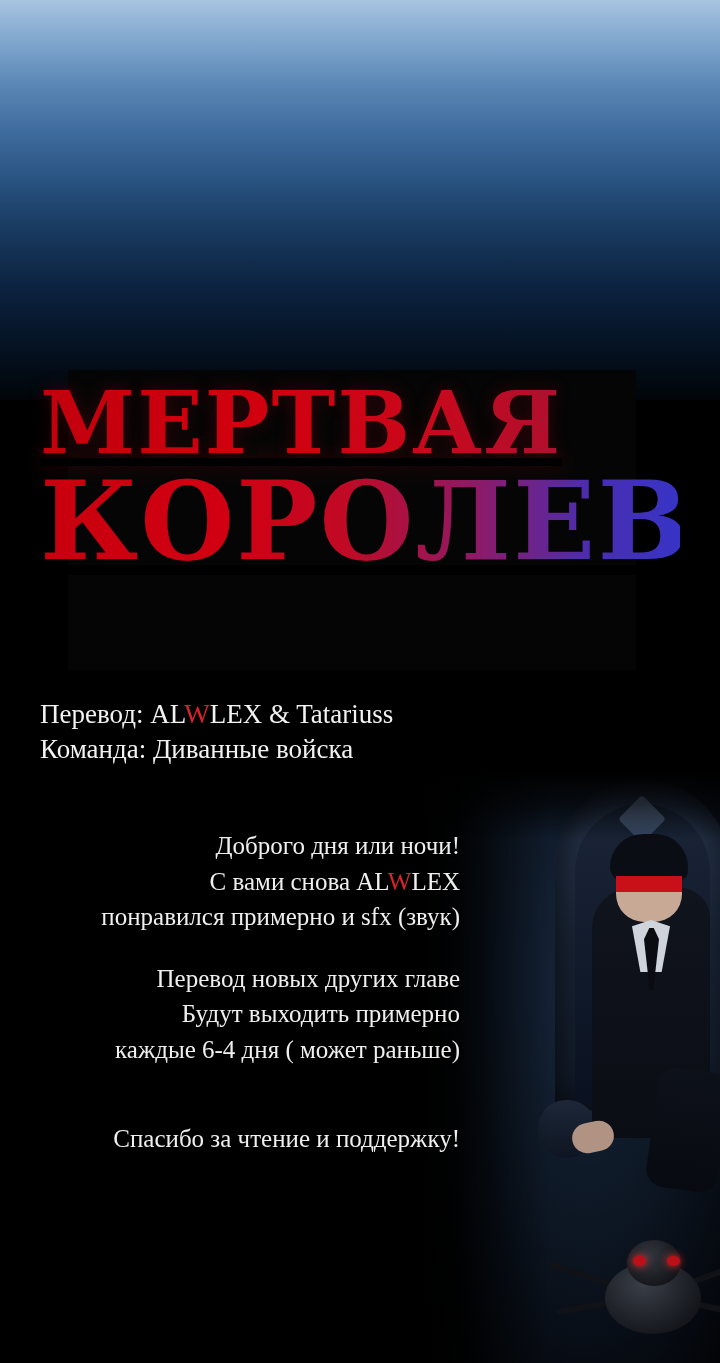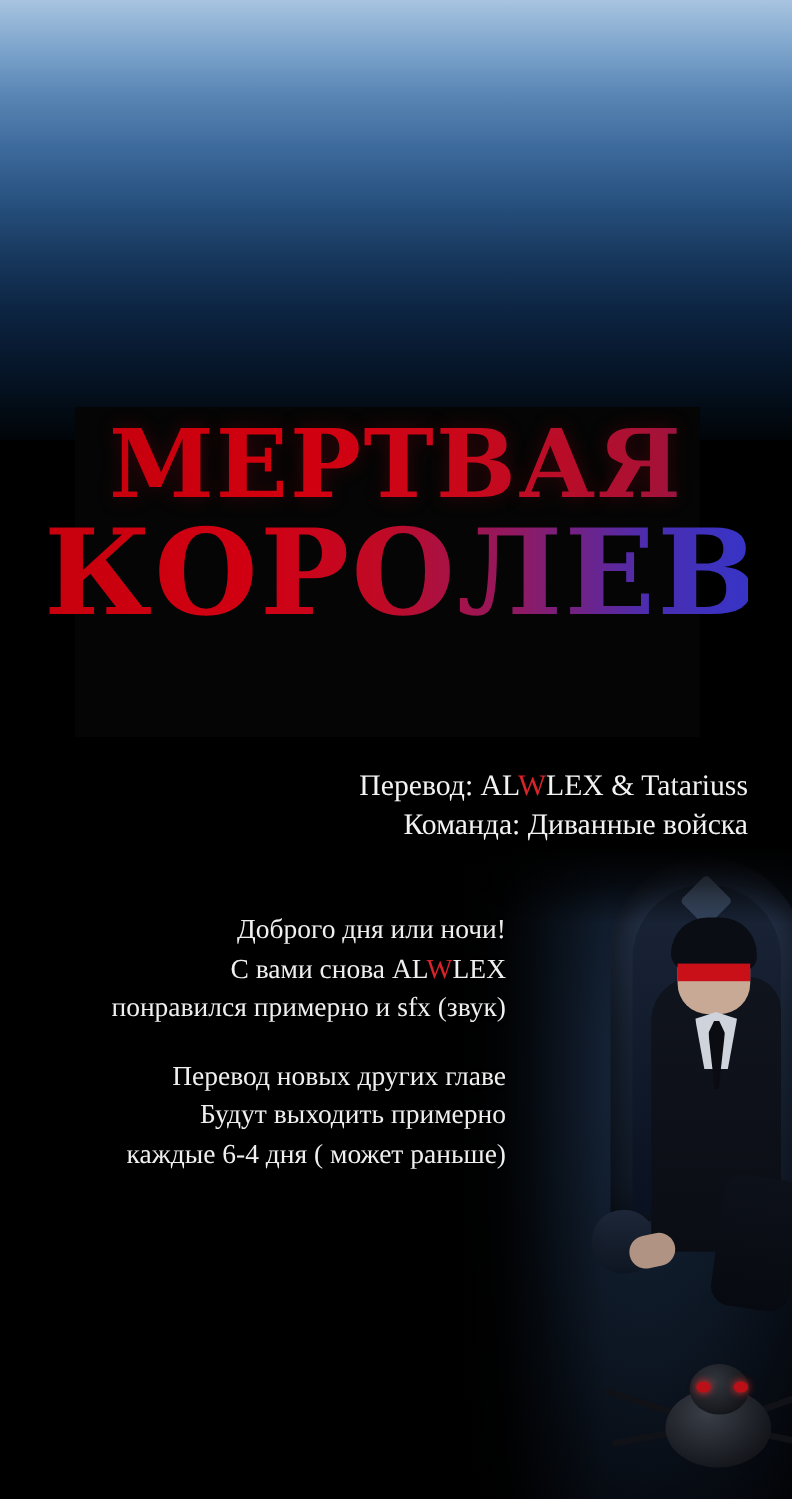--- a/index.html
+++ b/index.html
@@ -228,22 +228,22 @@
     top: 370px;
     width: 568px;
     height: 300px;
     background: #050505;
   }
   .title-wrap {
     position: absolute;
     left: 40px;
     top: 382px;
     width: 640px;
-    text-align: center;
     z-index: 3;
+    text-decoration: underline;
   }
   .title-line {
     font-family: "DejaVu Serif", serif;
     font-weight: bold;
     letter-spacing: 2px;
     line-height: 0.95;
     margin: 0;
   }
   .title-line-1 {
     font-size: 86px;
@@ -261,21 +261,21 @@
     background-clip: text;
     color: transparent;
   }
 
   
   .credits {
     position: absolute;
     left: 40px;
     top: 697px;
     width: 640px;
-    text-align: right;
+    text-align: left;
     color: #f2f2f2;
     font-size: 27px;
     line-height: 1.28;
     z-index: 4;
     text-shadow: 0 1px 3px rgba(0,0,0,0.9);
   }
   .credits .hl { color: #d8232a; }
 
   
   .notes {
@@ -349,16 +349,17 @@
 
   <div class="notes">
     <p>Доброго дня или ночи!</p>
     <p><span>С вами  снова AL</span><span class="hl">W</span><span>LEX</span></p>
     <p>понравился примерно и sfx (звук)</p>
     <div class="gap"></div>
     <p>Перевод новых других главе</p>
     <p>Будут выходить примерно</p>
     <p>каждые 6-4 дня ( может раньше)</p>
     <div class="gap-big"></div>
+    <p>Спасибо за чтение и поддержку!</p>
   </div>
 
 
 </div>
 
 </body></html>

